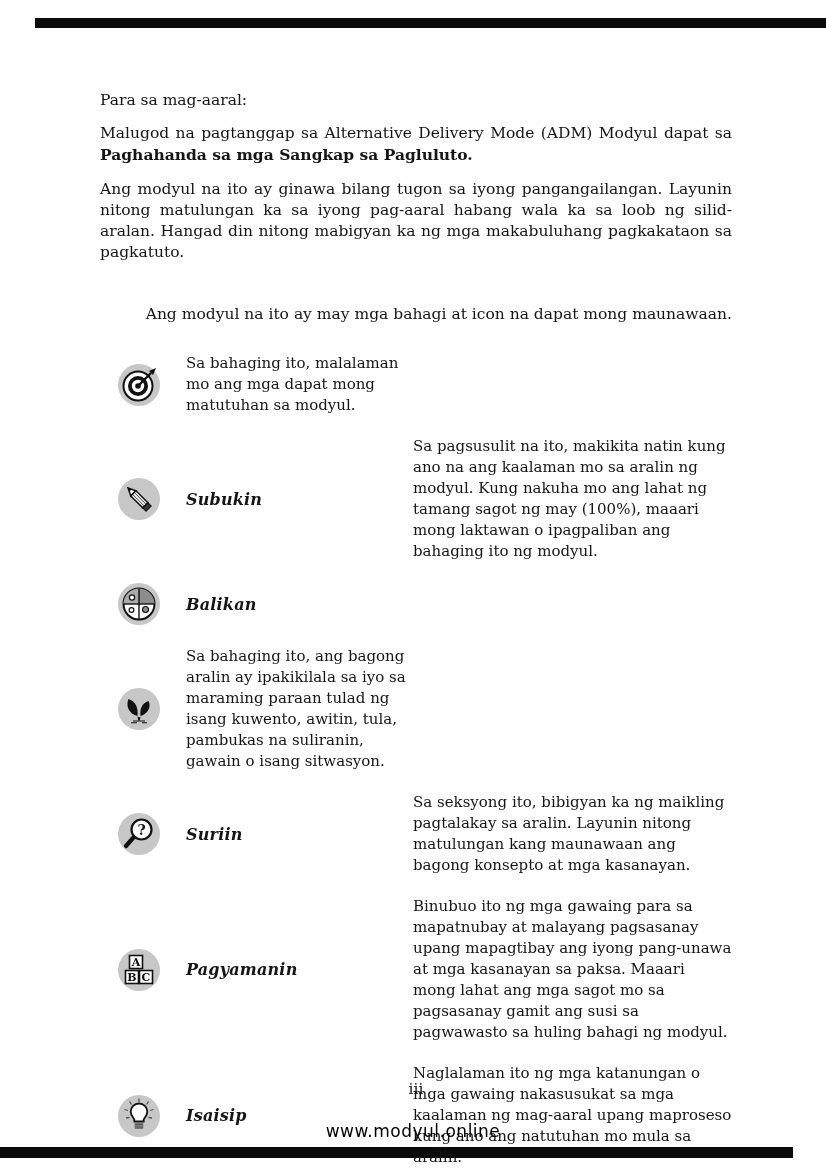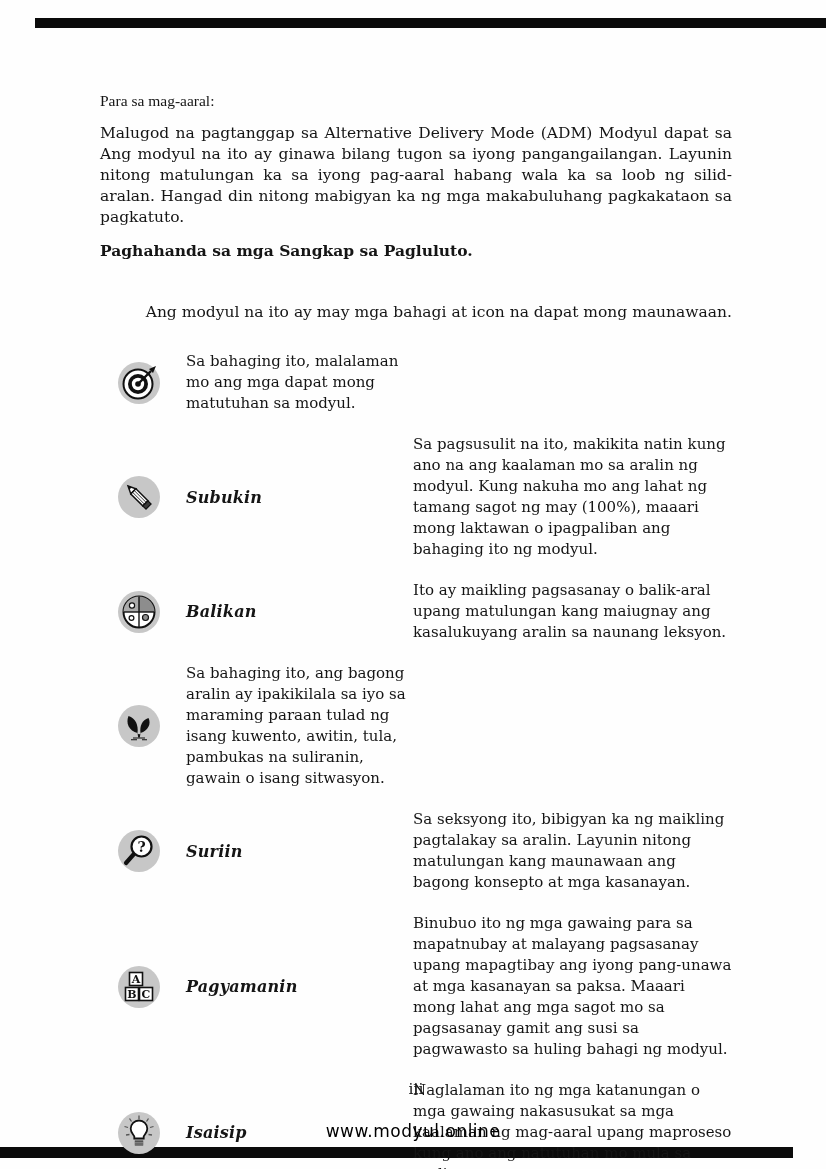--- a/index.html
+++ b/index.html
@@ -13,21 +13,21 @@
   }
   .scan-bar{position:absolute;background:#0b0b0b;}
   .scan-bar.top{top:18px;left:35px;right:0;height:10px;}
   .scan-bar.bottom{top:1147px;left:0;width:793px;height:11px;}
 
   .content{
     position:absolute;left:100px;top:90px;width:632px;
     font-size:15.5px;line-height:21px;
   }
   .para{margin:0 0 12px 0;text-align:justify;}
-  .para.intro{text-align:left;margin-bottom:12px;font-family:Liberation Serif, serif;}
+  .para.intro{text-align:left;margin-bottom:12px;}
   .para.full-last{text-align:justify;text-align-last:justify;margin-bottom:0;}
   .para.title-line{text-align:left;margin-bottom:14px;font-weight:bold;}
   .para.single{text-align:right;margin-bottom:0;margin-top:41px;}
 
   .icon-table{margin-top:18px;}
   .icon-row{
     display:grid;
     grid-template-columns:86px 227px 1fr;
     align-items:center;
     padding:10px 0;
@@ -60,23 +60,23 @@
 <div class="page">
 
   <div class="scan-bar top"></div>
   <div class="scan-bar bottom"></div>
 
   <div class="content">
 
     <p class="para intro">Para sa mag-aaral:</p>
 
     <p class="para full-last"><span>Malugod na pagtanggap sa Alternative Delivery Mode (ADM) Modyul dapat sa</span></p>
+    <p class="para title-line">Paghahanda sa mga Sangkap sa Pagluluto.</p>
+
     <p class="para">Ang modyul na ito ay ginawa bilang tugon sa iyong pangangailangan. Layunin nitong matulungan ka sa iyong pag-aaral habang wala ka sa loob ng silid-aralan. Hangad din nitong mabigyan ka ng mga makabuluhang pagkakataon sa pagkatuto.</p>
-
-    <p class="para title-line">Paghahanda sa mga Sangkap sa Pagluluto.</p>
 
     <p class="para single">Ang modyul na ito ay may mga bahagi at icon na dapat mong maunawaan.</p>
 
     <div class="icon-table">
 
       <div class="icon-row">
         <div class="icon-cell">
           <svg class="icon-badge" viewBox="0 0 44 44">
             <circle cx="22" cy="22" r="21" fill="#c7c7c7"></circle>
             <circle cx="21" cy="23" r="14.5" fill="#ffffff" stroke="#111" stroke-width="2"></circle>
@@ -116,21 +116,20 @@
             <path d="M22,22 L22,6.5 A15.5,15.5 0 0 0 6.5,22 Z" fill="#ababab"></path>
             <path d="M22,22 L37.5,22 A15.5,15.5 0 0 0 22,6.5 Z" fill="#8d8d8d"></path>
             <line x1="6.5" y1="22" x2="37.5" y2="22" stroke="#111" stroke-width="1.4"></line>
             <line x1="22" y1="6.5" x2="22" y2="37.5" stroke="#111" stroke-width="1.4"></line>
             <circle cx="15" cy="15.5" r="2.6" fill="#ffffff" stroke="#111" stroke-width="1.2"></circle>
             <circle cx="28.5" cy="27.5" r="3" fill="#8d8d8d" stroke="#111" stroke-width="1.2"></circle>
             <circle cx="14.5" cy="28" r="2.4" fill="#ffffff" stroke="#111" stroke-width="1.2"></circle>
           </svg>
         </div>
         <div class="row-label">Balikan</div>
-        <div class="row-desc">Ito ay maikling pagsasanay o balik-aral upang matulungan kang maiugnay ang kasalukuyang aralin sa naunang leksyon.</div>
       </div>
 
       <div class="icon-row">
         <div class="icon-cell">
           <svg class="icon-badge" viewBox="0 0 44 44">
             <circle cx="22" cy="22" r="21" fill="#c7c7c7"></circle>
             <path d="M20.5,29 C12,27 8.5,19 11.5,12 C18.5,14 21.5,21 20.5,29 Z" fill="#111"></path>
             <path d="M23.5,29 C31,26.5 34.5,20 31.5,14 C25,16 22.5,22 23.5,29 Z" fill="#111"></path>
             <path d="M20.5,29 C21.3,30.8 22.9,30.8 23.5,29 L22.8,33.5 L21.2,33.5 Z" fill="#111"></path>
             <path d="M16,34 h12 M14,35.8 h6 M25,35.8 h5" stroke="#111" stroke-width="1.1" fill="none"></path>

